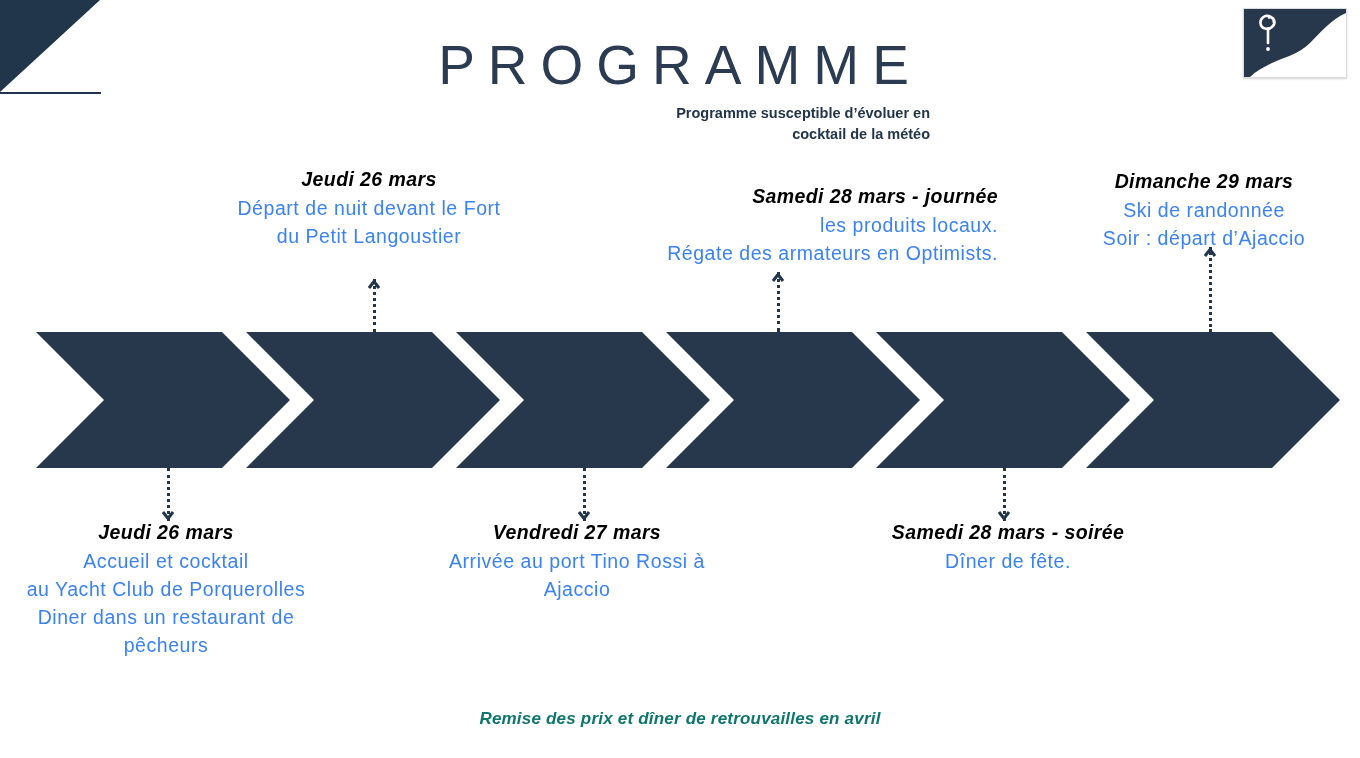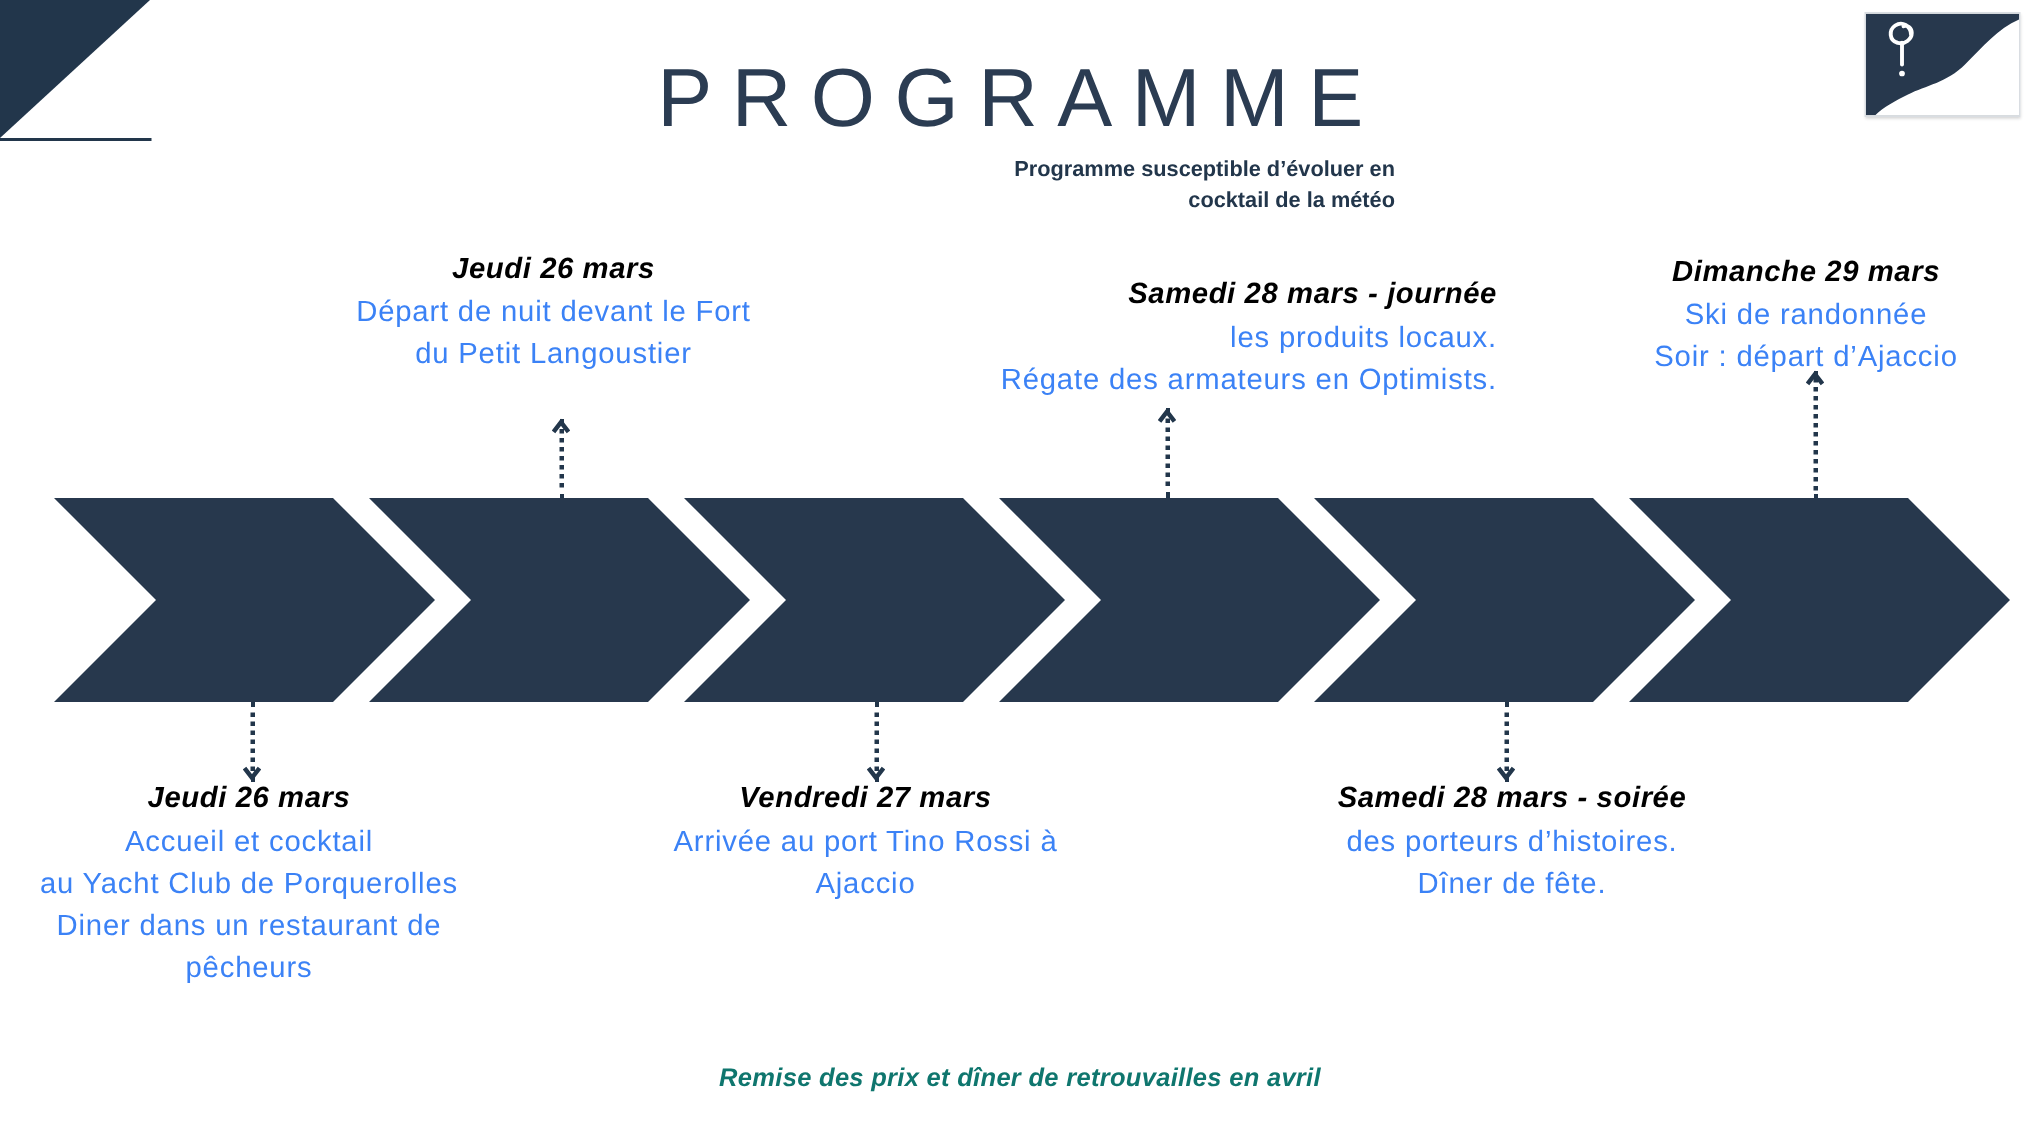--- a/index.html
+++ b/index.html
@@ -207,21 +207,20 @@
   </div>
 
   <div class="blk" style="left:390px;top:521px;width:374px;">
     <div class="hd">Vendredi 27 mars</div>
     <div class="ln">Arrivée au port Tino Rossi à</div>
     <div class="ln">Ajaccio</div>
   </div>
 
   <div class="blk" style="left:822px;top:521px;width:372px;">
     <div class="hd">Samedi 28 mars - soirée</div>
-    <div class="ln">des porteurs d’histoires.</div>
     <div class="ln">Dîner de fête.</div>
   </div>
 
   <div class="footer">
     <div>Remise des prix et dîner de retrouvailles en avril</div>
   </div>
 
 </div>
 
 </body></html>

